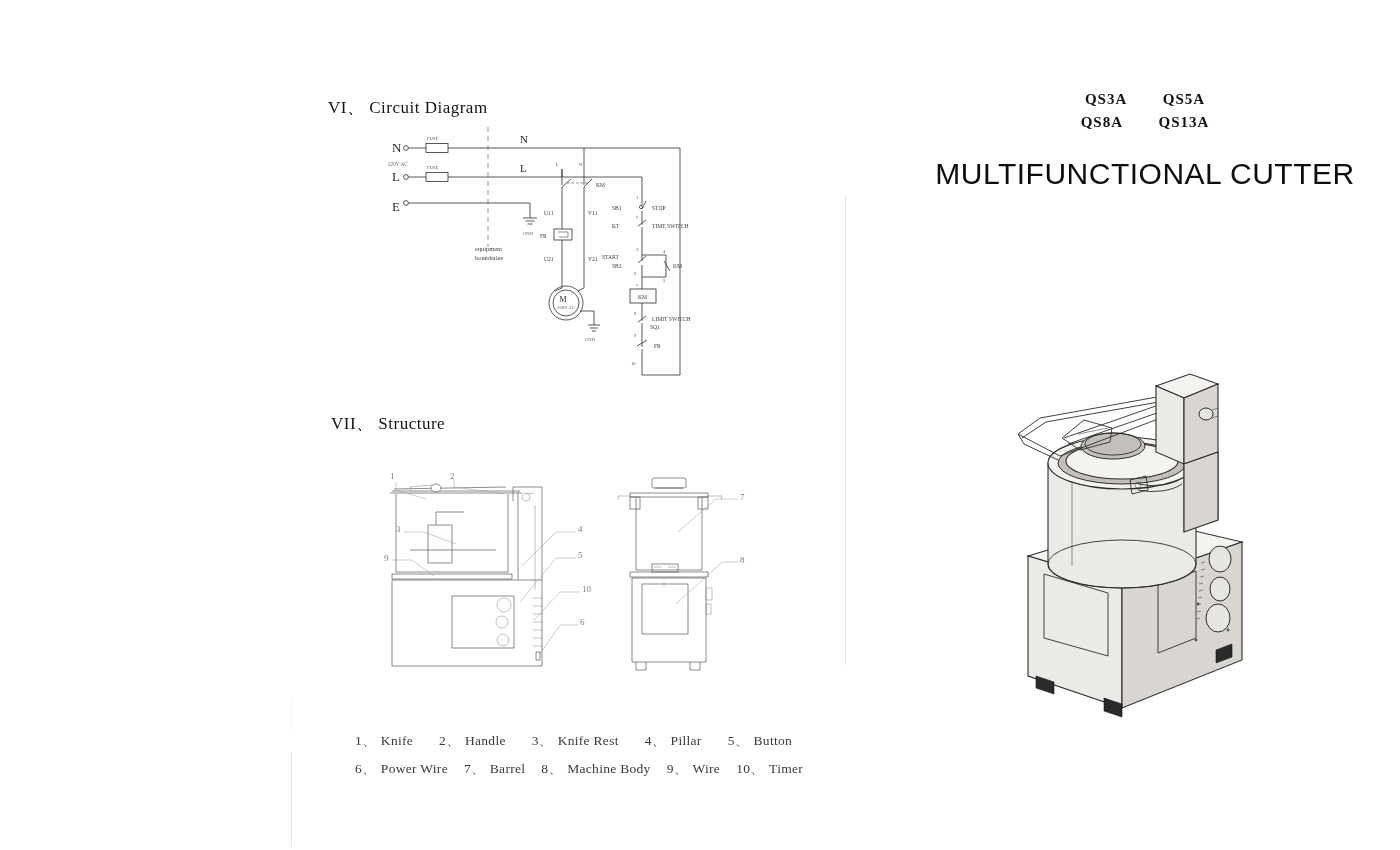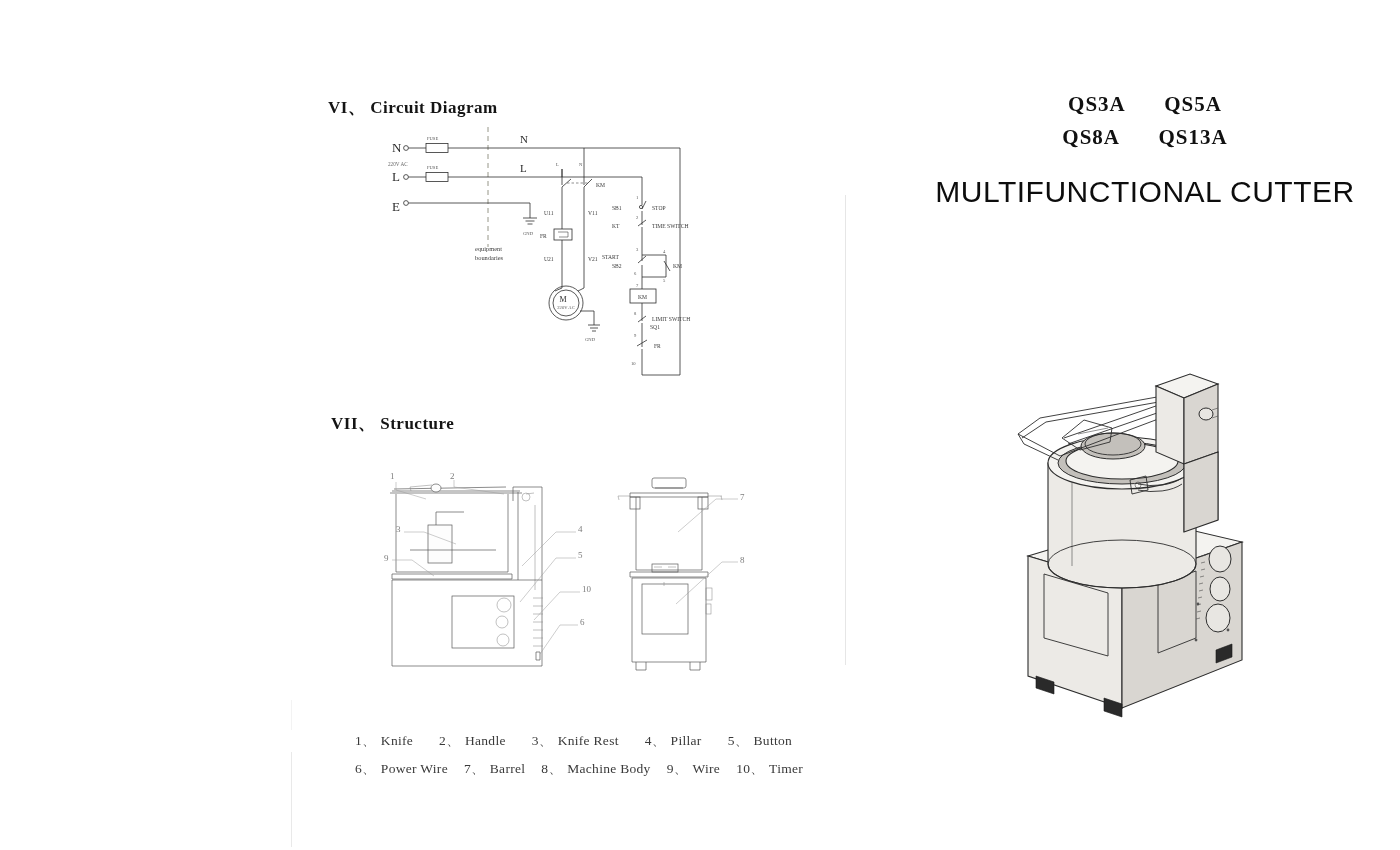--- a/index.html
+++ b/index.html
@@ -24,41 +24,41 @@
     background: #e2e2e2;
   }
   #gutter-center { left: 845px; top: 195px; height: 470px; opacity: .85; }
   #gutter-left   { left: 291px; top: 752px; height: 95px; opacity: .75; }
   #gutter-left2  { left: 291px; top: 700px; height: 30px; opacity: .4; }
 
   
   .section-heading {
     position: absolute;
     font-family: "Liberation Serif", serif;
-    font-weight: bold;
+    font-weight: normal;
     font-size: 17px;
     letter-spacing: .5px;
     color: #141414;
     white-space: nowrap;
   }
   #heading-circuit   { left: 328px; top: 96px; }
   #heading-structure { left: 331px; top: 412px; }
 
   
   #title-block {
     position: absolute;
     left: 900px;
     top: 88px;
     width: 490px;
     text-align: center;
   }
   .model-row {
     font-family: "Liberation Serif", serif;
     font-weight: bold;
-    font-size: 21px;
+    font-size: 15px;
     letter-spacing: 1px;
     color: #111;
     line-height: 1.55;
     white-space: nowrap;
   }
   .model-row span { display: inline-block; }
   .model-gap { width: 26px; }
   #product-title {
     font-family: "Liberation Sans", sans-serif;
     font-weight: normal;

